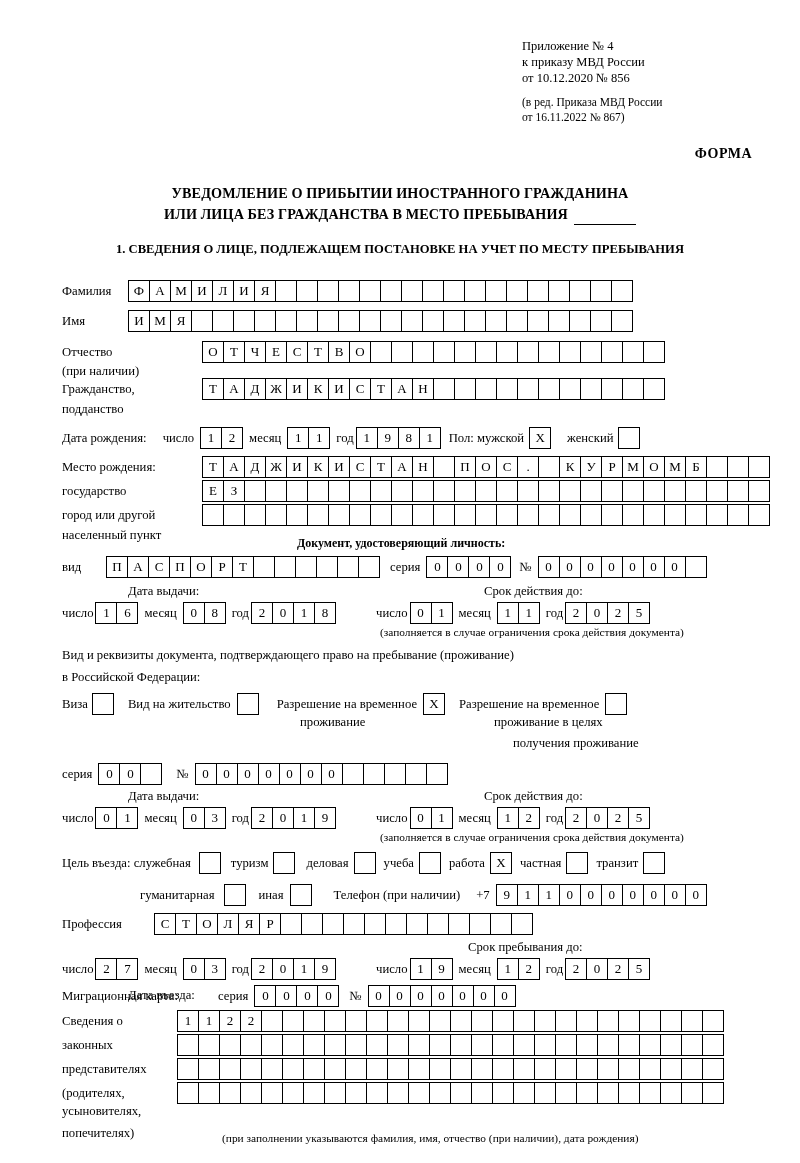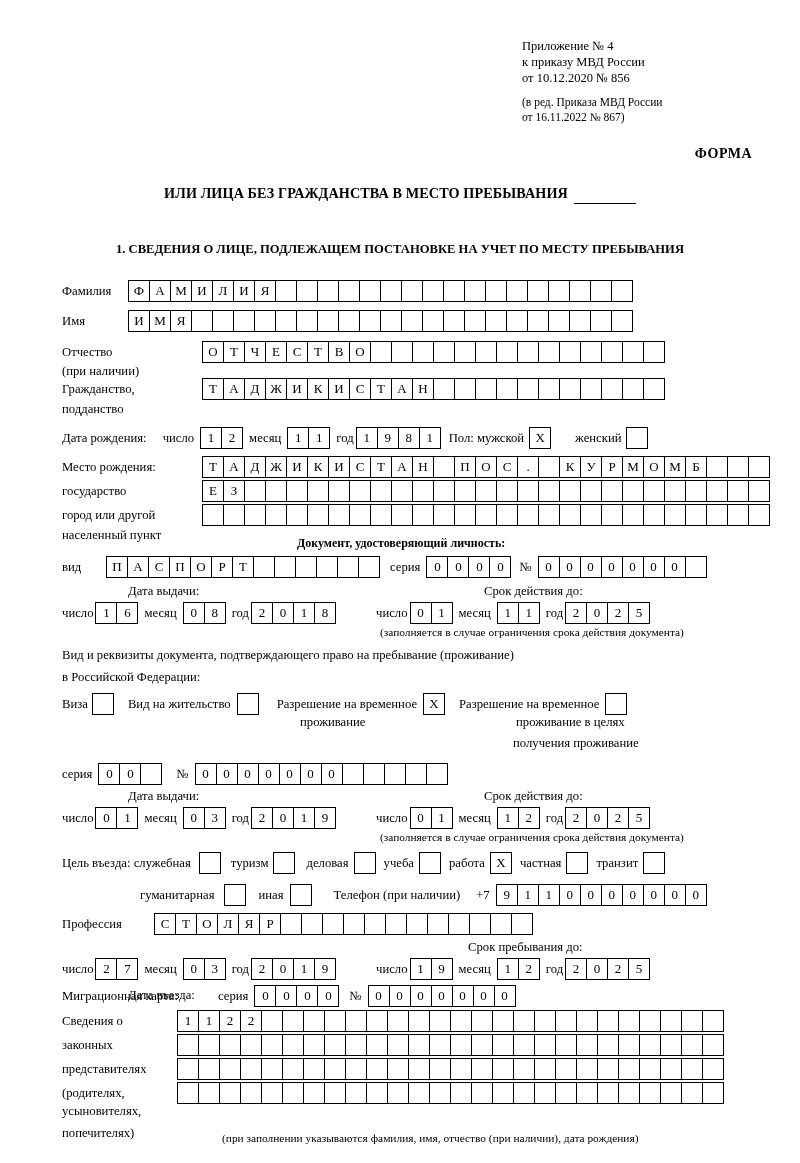--- a/index.html
+++ b/index.html
@@ -66,20 +66,21 @@
   <div class="hdr">
     <div>Приложение № 4</div>
     <div>к приказу МВД России</div>
     <div>от 10.12.2020 № 856</div>
     <div class="small">(в ред. Приказа МВД России</div>
     <div class="small" style="margin-top:0">от 16.11.2022 № 867)</div>
   </div>
   <div class="forma">ФОРМА</div>
 
   <div class="title">
+    <div>УВЕДОМЛЕНИЕ О ПРИБЫТИИ ИНОСТРАННОГО ГРАЖДАНИНА</div>
     <div class="ln2">
       <span>ИЛИ ЛИЦА БЕЗ ГРАЖДАНСТВА В МЕСТО ПРЕБЫВАНИЯ</span><span class="blank"></span>
     </div>
   </div>
   <div class="section1">1. СВЕДЕНИЯ О ЛИЦЕ, ПОДЛЕЖАЩЕМ ПОСТАНОВКЕ НА УЧЕТ ПО МЕСТУ ПРЕБЫВАНИЯ</div>
 
   <div class="row" style="top:280px;left:62px;">
     <span class="lbl" style="width:66px">Фамилия</span>
     <span class="cells">
         <span class="cell">Ф</span>
@@ -215,21 +216,21 @@
       </span>
     <span class="lbl" style="margin-left:6px">год</span>
     <span class="cells grp" style="margin-left:2px">
         <span class="cell">1</span>
         <span class="cell">9</span>
         <span class="cell">8</span>
         <span class="cell">1</span>
       </span>
     <span class="lbl" style="margin-left:8px">Пол: мужской</span>
     <span class="box" style="margin-left:5px">Х</span>
-    <span class="lbl" style="margin-left:24px">женский</span>
+    <span class="lbl" style="margin-left:16px">женский</span>
     <span class="box" style="margin-left:5px"></span>
   </div>
 
   <div class="row" style="top:456px;left:62px;">
     <span class="lbl" style="width:140px">Место рождения:</span>
     <span class="cells">
         <span class="cell">Т</span>
         <span class="cell">А</span>
         <span class="cell">Д</span>
         <span class="cell">Ж</span>
@@ -426,21 +427,21 @@
     <span class="lbl" style="margin-left:14px">Вид на жительство</span>
     <span class="box" style="margin-left:6px"></span>
     <span class="lbl" style="margin-left:18px">Разрешение на временное</span>
     <span class="box" style="margin-left:6px">Х</span>
     <span class="lbl" style="margin-left:14px">Разрешение на временное</span>
     <span class="box" style="margin-left:6px"></span>
   </div>
   <div class="row" style="top:715px;left:300px;justify-content:center;">
     <span class="lbl">проживание</span>
   </div>
-  <div class="row" style="top:715px;left:516px;text-align:right;">
+  <div class="row" style="top:715px;left:494px;text-align:right;">
     <span class="lbl">проживание в целях</span>
   </div>
   <div class="row" style="top:736px;left:513px;">
     <span class="lbl">получения проживание</span>
   </div>
 
   <div class="row" style="top:763px;left:62px;">
     <span class="lbl">серия</span>
     <span class="cells grp">
         <span class="cell">0</span>

